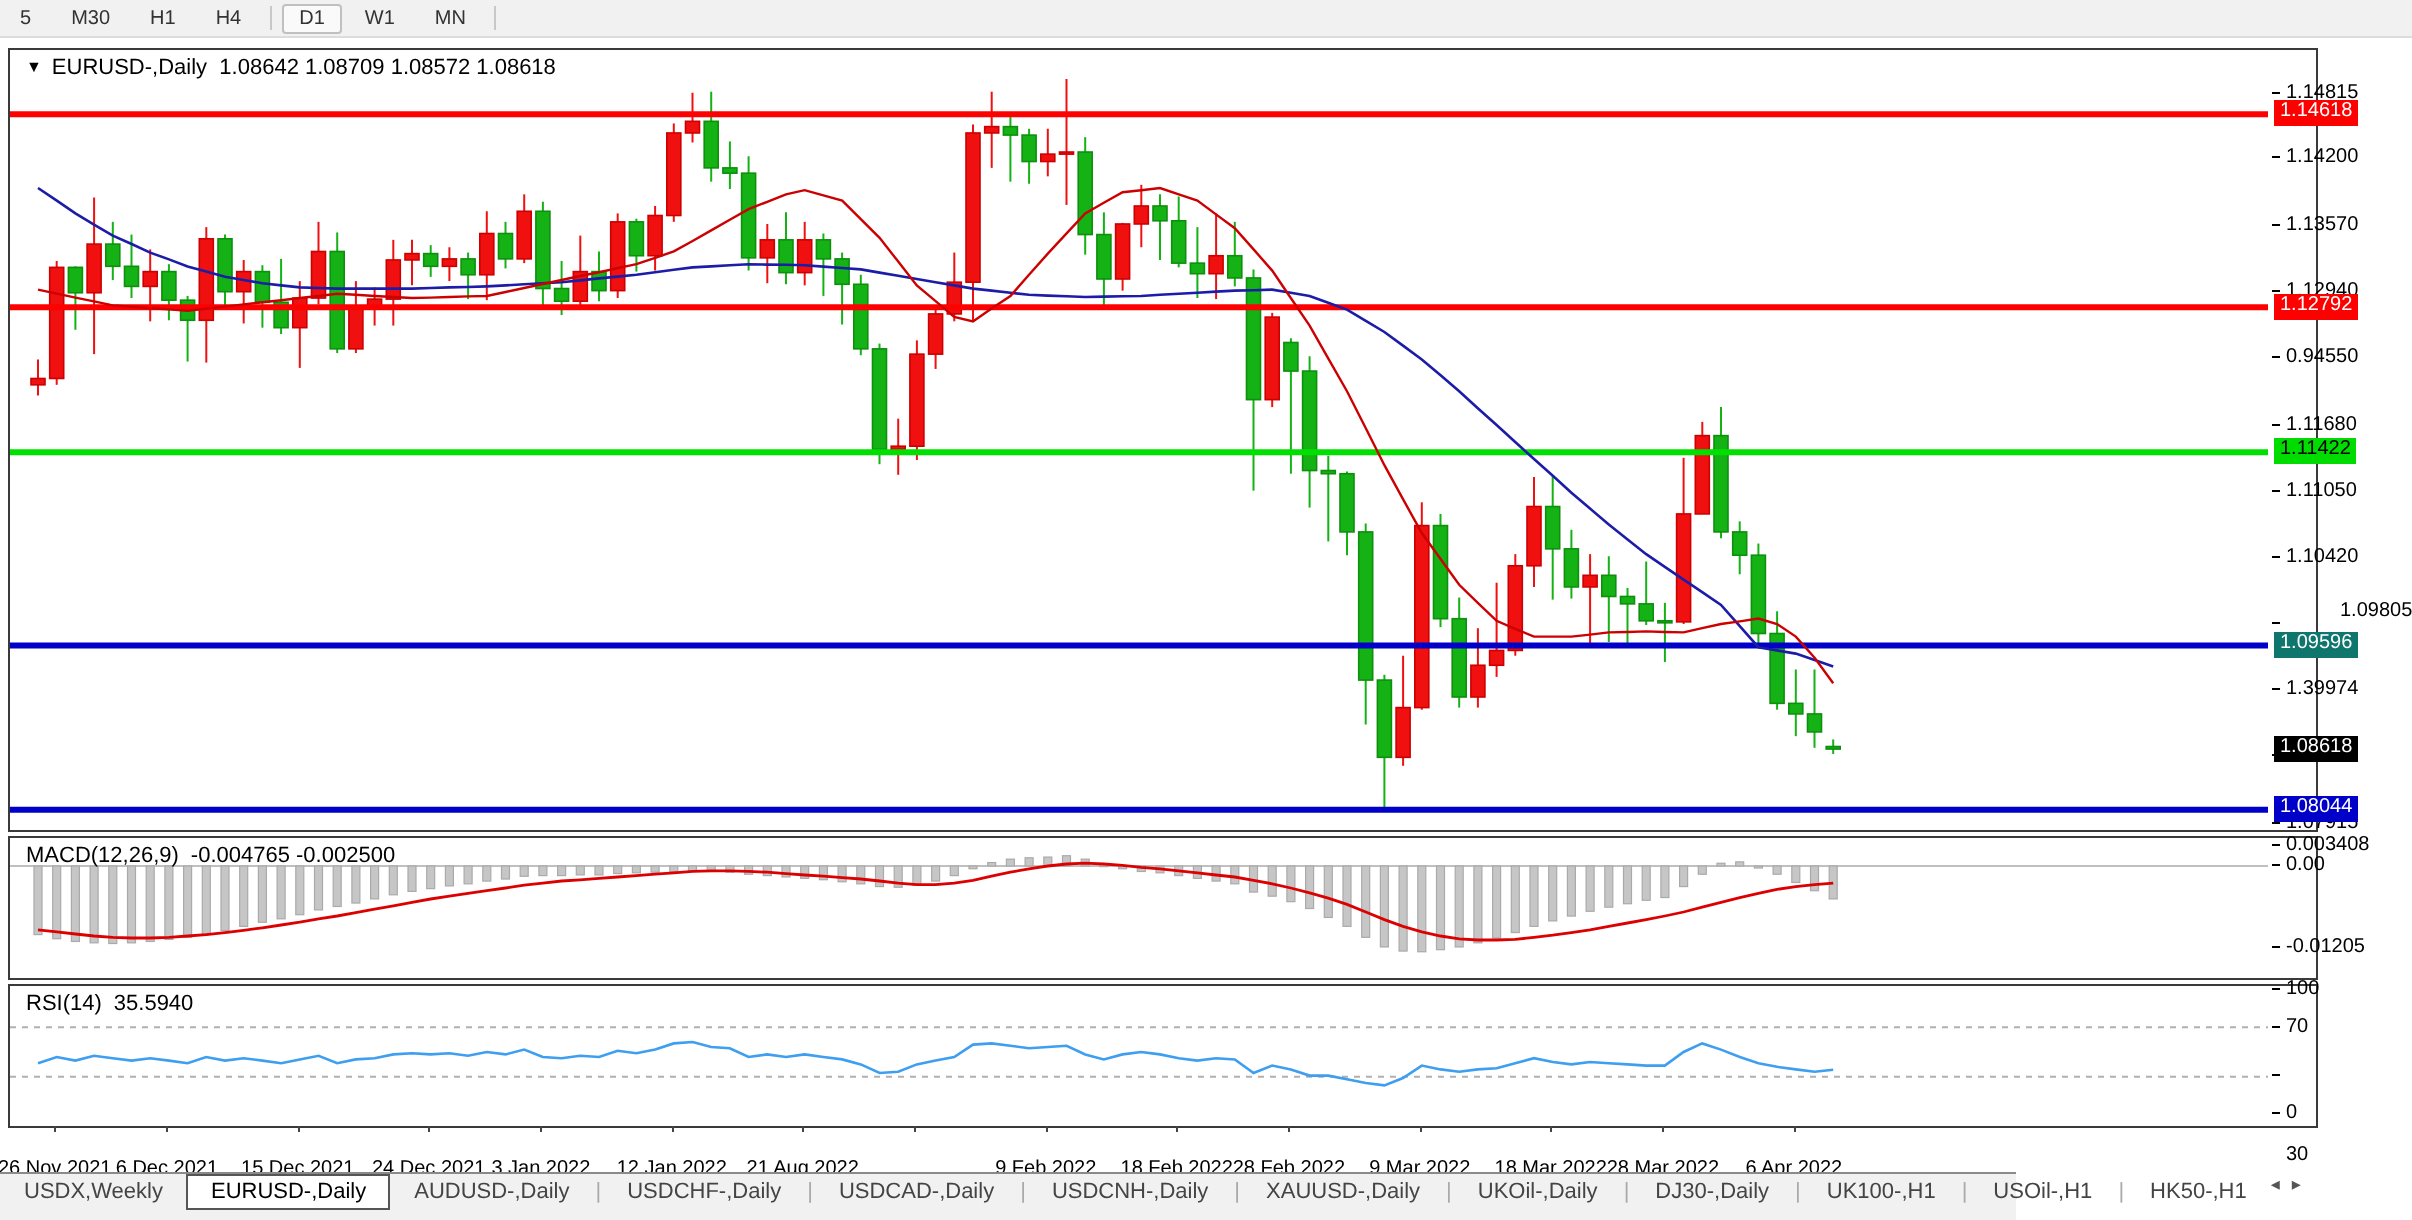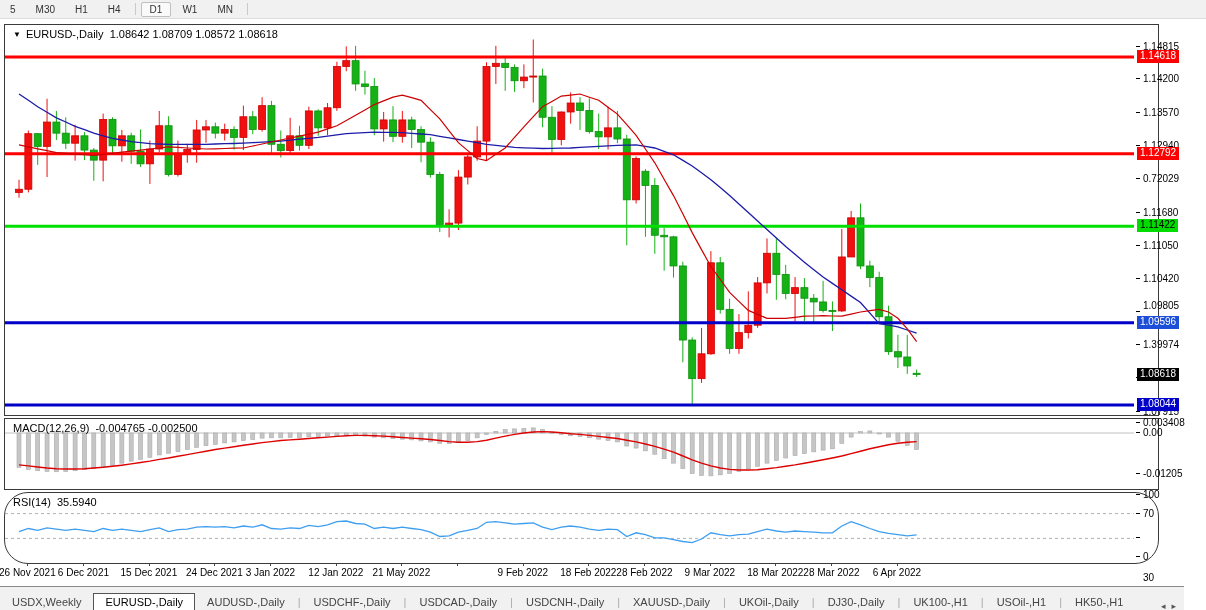--- a/index.html
+++ b/index.html
@@ -8,38 +8,38 @@
   
   #toolbar{position:absolute;left:0;top:0;width:1206px;height:18px;background:#f1f1f1;
            border-bottom:1px solid #dcdcdc;display:flex;align-items:center;font-size:10px;color:#333;}
   .tf-btn{padding:1px 8px;margin:0 1px;cursor:default;border:1px solid transparent;}
   .tf-btn.active{background:#fafafa;border:1px solid #c0c0c0;border-radius:2px;}
   .tf-sep{width:1px;height:12px;background:#c8c8c8;margin:0 4px;}
   
   .panel{position:absolute;background:#fff;border:1px solid #3a3a3a;padding-left:22px;}
   #price-panel{left:4px;top:24px;width:1131px;height:390px;}
   #macd-panel{left:4px;top:418px;width:1131px;height:70px;}
-  #rsi-panel{left:4px;top:492px;width:1131px;height:70px;border-radius:24px;}
+  #rsi-panel{left:4px;top:492px;width:1131px;height:70px;}
   .panel svg{position:absolute;left:0;top:0;}
   .panel-title{position:absolute;left:8px;top:3px;font-size:11px;color:#000;z-index:5;white-space:nowrap;}
   .panel-title .vals{margin-left:6px;}
   #chart-title{font-size:11px;}
   #chart-title .tri{font-size:8px;margin-right:5px;position:relative;top:-1px;}
   
   #axis-col{position:absolute;left:1136px;top:24px;width:70px;height:538px;}
   .tickmark{position:absolute;left:0;width:4px;height:1px;background:#000;}
   .ticklabel{position:absolute;left:7px;font-size:10px;color:#000;line-height:11px;}
   .badge{position:absolute;left:1px;font-size:10px;line-height:12px;padding:0 3px 1px 3px;color:#fff;z-index:6;}
   
   #date-axis{position:absolute;left:4px;top:563px;width:1132px;height:22px;}
-  .date-label{position:absolute;top:4px;font-size:10px;color:#000;transform:translateX(-50%);white-space:nowrap;}
+  .date-label{position:absolute;top:16px;font-size:10px;color:#000;transform:translateX(-50%);white-space:nowrap;}
   .date-tick{position:absolute;top:0;width:1px;height:3px;background:#444;}
   
-  #tabbar{position:absolute;left:0;top:586px;width:1184px;height:24px;background:#f1f1f1;
-          border-top:1px solid #8a8a8a;display:flex;align-items:flex-end;font-size:11px;color:#444;}
+  #tabbar{position:absolute;left:0;top:586px;width:1008px;height:24px;background:#f1f1f1;
+          border-top:1px solid #8a8a8a;display:flex;align-items:flex-start;font-size:11px;color:#444;}
   .tab{padding:3px 12px;white-space:nowrap;cursor:default;}
   .tab.active{background:#fff;border:1px solid #555;color:#000;padding:2px 11px;}
   .tab-sep{color:#aaa;padding:0 1px;}
   #tab-nav{margin-left:auto;display:flex;gap:6px;padding-right:8px;color:#555;font-size:9px;}
   #tab-nav span{cursor:default;}
 </style>
 </head>
 <body>
 
 <div id="app">
@@ -385,39 +385,39 @@
   <div id="axis-col">
       <div class="tickmark" style="top: 21.6408px;"></div>
       <div class="ticklabel" style="top: 16.6408px;">1.14815</div>
       <div class="tickmark" style="top: 54.1814px;"></div>
       <div class="ticklabel" style="top: 49.1814px;">1.14200</div>
       <div class="tickmark" style="top: 87.5156px;"></div>
       <div class="ticklabel" style="top: 82.5156px;">1.13570</div>
       <div class="tickmark" style="top: 120.85px;"></div>
       <div class="ticklabel" style="top: 115.85px;">1.12940</div>
       <div class="tickmark" style="top: 154.184px;"></div>
-      <div class="ticklabel" style="top: 149.184px;">0.72029</div>
+      <div class="ticklabel" style="top: 149.184px;">0.94550</div>
       <div class="tickmark" style="top: 187.518px;"></div>
       <div class="ticklabel" style="top: 182.518px;">1.11680</div>
       <div class="tickmark" style="top: 220.853px;"></div>
       <div class="ticklabel" style="top: 215.853px;">1.11050</div>
       <div class="tickmark" style="top: 254.187px;"></div>
       <div class="ticklabel" style="top: 249.187px;">1.10420</div>
       <div class="tickmark" style="top: 286.727px;"></div>
-      <div class="ticklabel" style="top: 276px;">1.09805</div>
+      <div class="ticklabel" style="top: 276px; margin-left: 27px;">1.09805</div>
       <div class="tickmark" style="top: 320.062px;"></div>
       <div class="ticklabel" style="top: 315.062px;">1.39974</div>
       <div class="tickmark" style="top: 353.396px;"></div>
       <div class="ticklabel" style="top: 348.396px;">1.08545</div>
       <div class="tickmark" style="top: 386.73px;"></div>
       <div class="ticklabel" style="top: 381.73px;">1.07915</div>
       <div class="badge" style="top: 32.0644px; transform: translateY(-6px); background: rgb(255, 0, 0); color: rgb(255, 255, 255);">1.14618</div>
       <div class="badge" style="top: 128.681px; transform: translateY(-6px); background: rgb(255, 0, 0); color: rgb(255, 255, 255);">1.12792</div>
       <div class="badge" style="top: 201.17px; transform: translateY(-6px); background: rgb(0, 220, 0); color: rgb(0, 0, 0);">1.11422</div>
-      <div class="badge" style="top: 297.786px; transform: translateY(-6px); background: #1d4ed8; color: rgb(255, 255, 255);">1.09596</div>
+      <div class="badge" style="top: 297.786px; transform: translateY(-6px); background: #0f766e; color: rgb(255, 255, 255);">1.09596</div>
       <div class="badge" style="top: 349.533px; transform: translateY(-6px); background: rgb(0, 0, 0); color: rgb(255, 255, 255);">1.08618</div>
       <div class="badge" style="top: 379.905px; transform: translateY(-6px); background: rgb(0, 0, 200); color: rgb(255, 255, 255);">1.08044</div>
       <div class="tickmark" style="top: 398px;"></div>
       <div class="ticklabel" style="top: 393px;">0.003408</div>
       <div class="tickmark" style="top: 408px;"></div>
       <div class="ticklabel" style="top: 403px;">0.00</div>
       <div class="tickmark" style="top: 449.332px;"></div>
       <div class="ticklabel" style="top: 444.332px;">-0.01205</div>
       <div class="tickmark" style="top: 470px;"></div>
       <div class="ticklabel" style="top: 465px;">100</div>
@@ -435,21 +435,21 @@
       <div class="date-label" style="left: 79.45px;">6 Dec 2021</div>
       <div class="date-tick" style="left: 144.9px;"></div>
       <div class="date-label" style="left: 144.9px;">15 Dec 2021</div>
       <div class="date-tick" style="left: 210.35px;"></div>
       <div class="date-label" style="left: 210.35px;">24 Dec 2021</div>
       <div class="date-tick" style="left: 266.45px;"></div>
       <div class="date-label" style="left: 266.45px;">3 Jan 2022</div>
       <div class="date-tick" style="left: 331.9px;"></div>
       <div class="date-label" style="left: 331.9px;">12 Jan 2022</div>
       <div class="date-tick" style="left: 397.35px;"></div>
-      <div class="date-label" style="left: 397.35px;">21 May 2022</div>
+      <div class="date-label" style="left: 397.35px;">21 Aug 2022</div>
       <div class="date-tick" style="left: 453.45px;"></div>
       <div class="date-label" style="left: 453.45px; margin-top: 48px;">31 Jan 2022</div>
       <div class="date-tick" style="left: 518.9px;"></div>
       <div class="date-label" style="left: 518.9px;">9 Feb 2022</div>
       <div class="date-tick" style="left: 584.35px;"></div>
       <div class="date-label" style="left: 584.35px;">18 Feb 2022</div>
       <div class="date-tick" style="left: 640.45px;"></div>
       <div class="date-label" style="left: 640.45px;">28 Feb 2022</div>
       <div class="date-tick" style="left: 705.9px;"></div>
       <div class="date-label" style="left: 705.9px;">9 Mar 2022</div>

